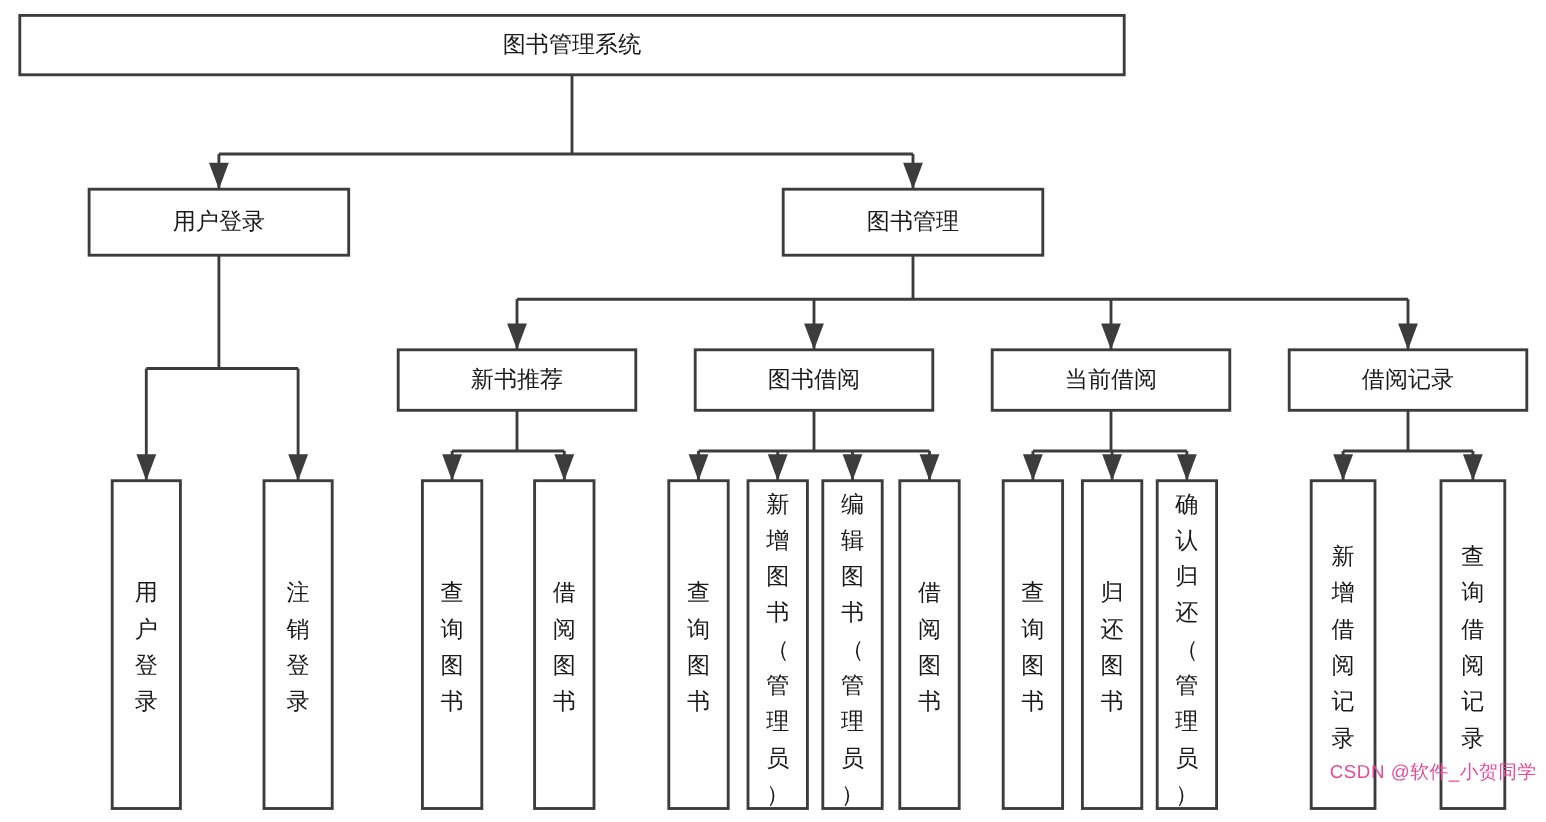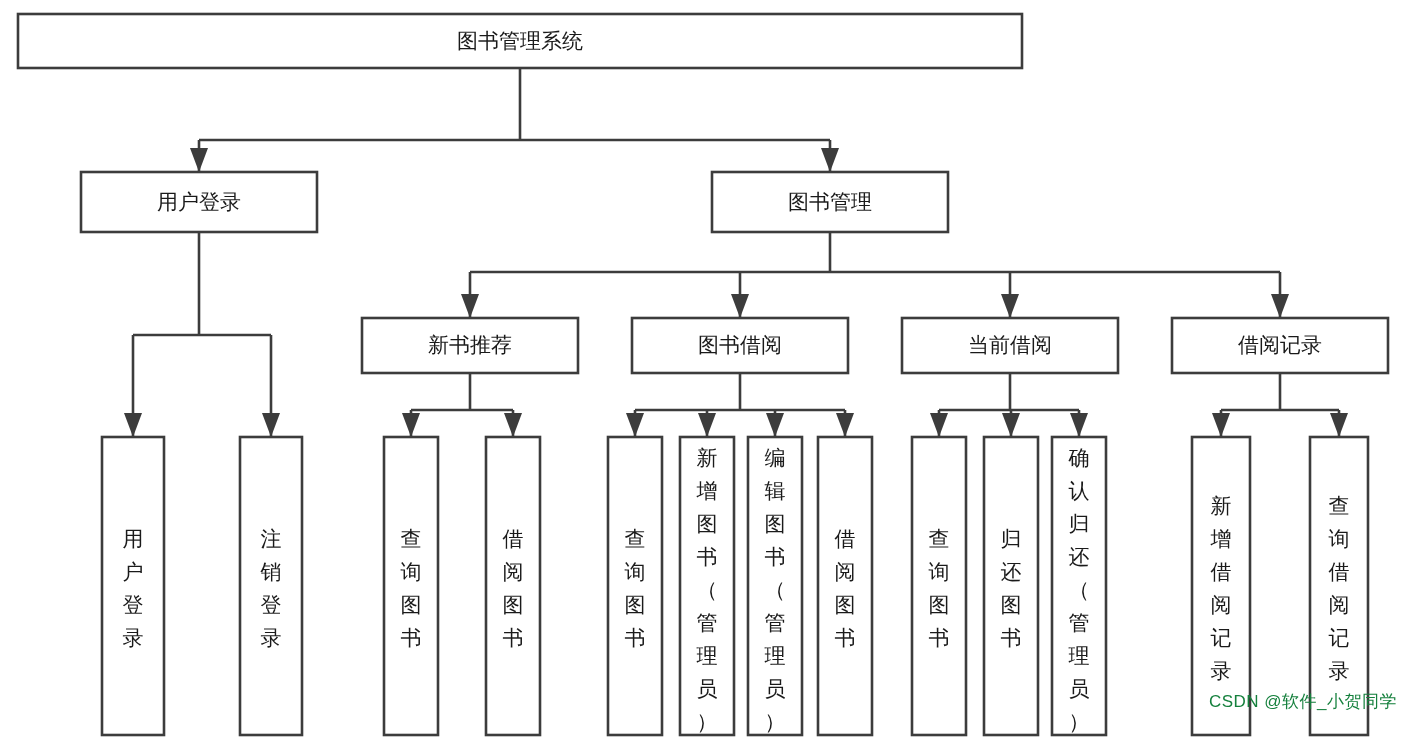--- a/index.html
+++ b/index.html
@@ -53,21 +53,21 @@
     font-size: 21px;
     fill: #1a1a1a;
     text-anchor: middle;
   }
   .watermark {
     position: absolute;
     right: 8px;
     bottom: 6px;
     font-family: "Liberation Sans", "DejaVu Sans", sans-serif;
     font-size: 17px;
-    color: #15803d;
+    color: #ec4899;
     letter-spacing: 0.5px;
     white-space: nowrap;
     pointer-events: none;
   }
 </style>
 </head>
 <body>
 
 <div id="diagram-root">
   <svg id="tree-svg" viewBox="0 0 1405 747">

